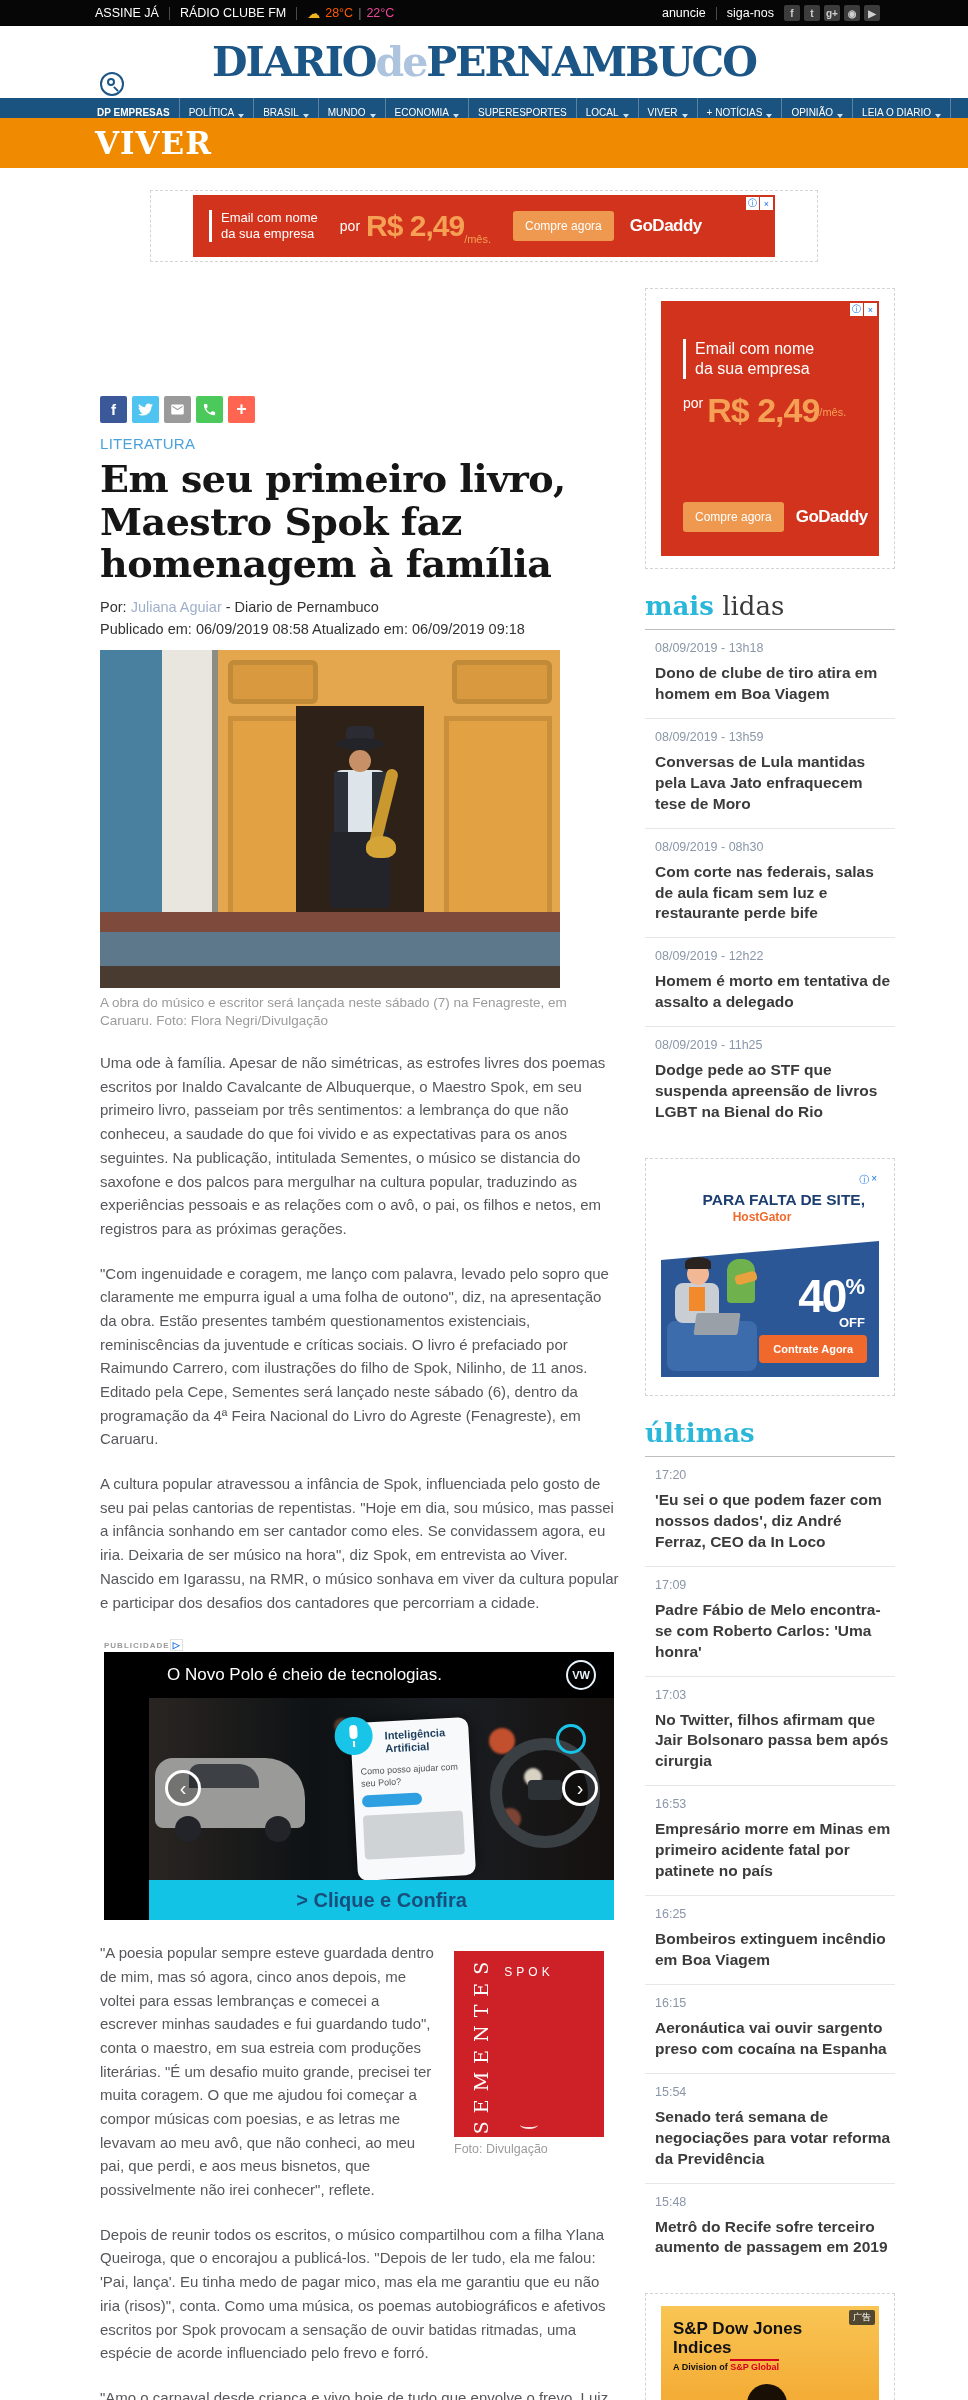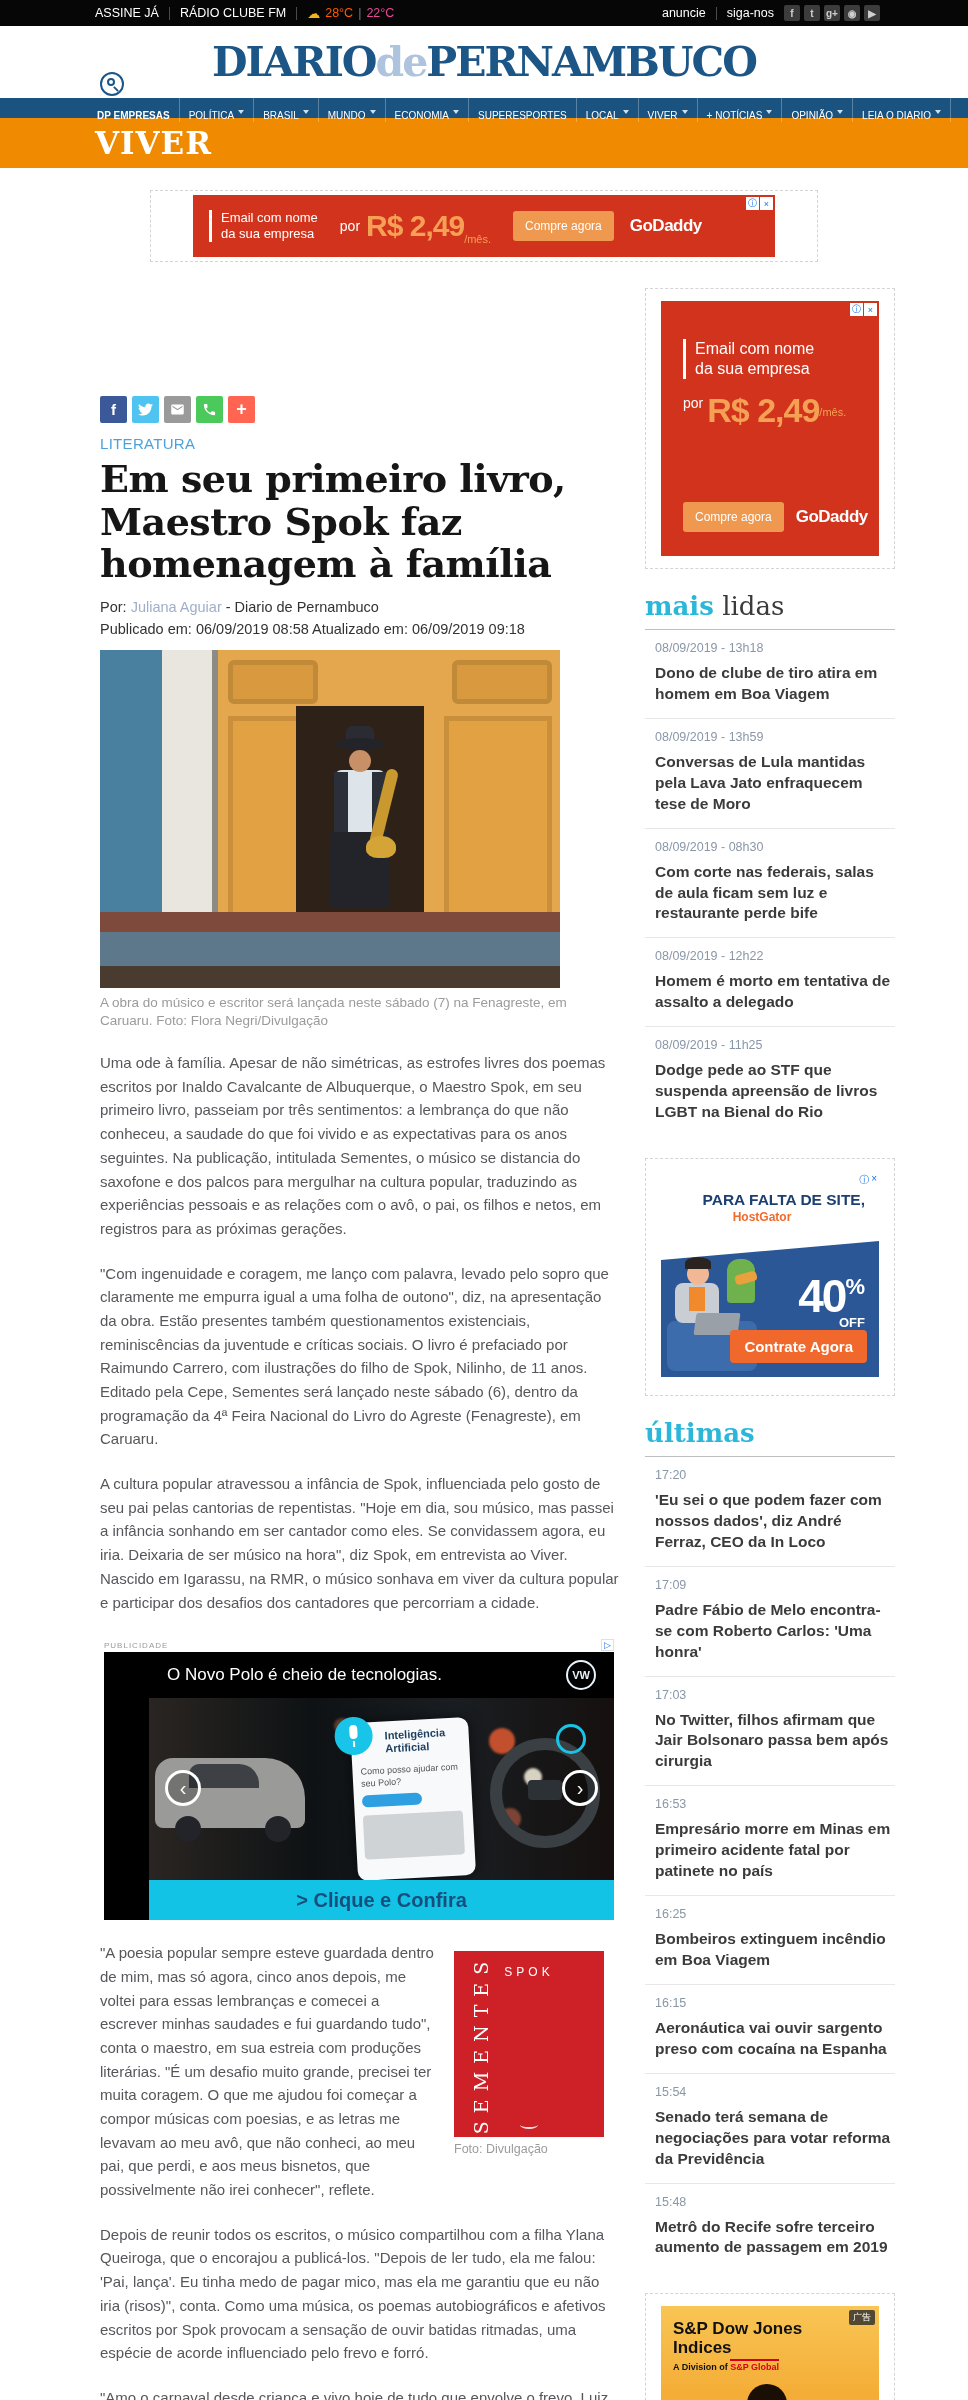--- a/index.html
+++ b/index.html
@@ -28,21 +28,21 @@
   .lg-navy { color:#1c5687; }
   .lg-de { color:#aec3dd; }
   .search-btn { position:absolute; left:100px; bottom:2px; width:24px; height:24px;
                 border:2px solid #1c5687; border-radius:50%; }
   .search-glass { position:absolute; left:5px; top:4px; width:8px; height:8px; border:2px solid #1c5687; border-radius:50%; }
   .search-handle { position:absolute; left:13px; top:12px; width:2px; height:6px; background:#1c5687; transform:rotate(-45deg); }
 
   
   .nav { background:#1a5380; height:20px; display:flex; align-items:stretch; padding-left:88px;
          font-size:10px; color:#fff; }
-  .nav-item { display:flex; align-items:flex-start; padding:12px 9px; border-right:1px solid rgba(255,255,255,.28);
+  .nav-item { display:flex; align-items:flex-end; padding:0 9px; border-right:1px solid rgba(255,255,255,.28);
               white-space:nowrap; cursor:pointer; }
   .nav-item.first { font-weight:bold; }
   .chev { width:0; height:0; border-left:3px solid transparent; border-right:3px solid transparent;
           border-top:4px solid #cfe0ee; margin-left:4px; }
 
   
   .band { background:#f08a00; height:50px; display:flex; align-items:center; padding-left:95px; }
   .band-title { color:#fff; font-family:"DejaVu Serif",serif; font-weight:bold; font-size:31px; letter-spacing:1px; }
 
   
@@ -111,21 +111,21 @@
   .mn-vest2 { position:absolute; left:272px; top:122px; width:14px; height:60px; background:#2a2f38; }
   .mn-legs { position:absolute; left:230px; top:182px; width:60px; height:76px; background:#23242a; border-radius:4px; }
   .sax-body { position:absolute; left:278px; top:118px; width:12px; height:78px; background:#c9982f; transform:rotate(14deg); border-radius:6px; }
   .sax-bell { position:absolute; left:266px; top:186px; width:30px; height:22px; background:#d4a437; border-radius:50% 50% 40% 40%; }
   .figcap { margin-top:6px; width:505px; font-size:13.5px; color:#9b9b9b; line-height:1.35; }
 
   .article p.body { margin-top:21px; font-size:15px; line-height:1.58; color:#56575b; }
 
   
   .vw-wrap { margin-top:24px; width:510px; margin-left:4px; }
-  .vw-meta { display:flex; justify-content:space-between; align-items:center; height:14px; }
+  .vw-meta { display:flex; justify-content:flex-start; align-items:center; height:14px;font-weight:bold; }
   .pub-label { font-size:8px; color:#9a9a9a; letter-spacing:1px; }
   .vw-adchoice { font-size:9px; color:#1a73e8; background:#fff; border:1px solid #e0e0e0; padding:0 2px; }
   .vw-ad { background:#000;padding-left:45px; }
   .vw-top { height:46px; display:flex; align-items:center; justify-content:space-between; padding:0 18px; }
   .vw-headline { color:#fff; font-size:17px; }
   .vw-logo { width:30px; height:30px; border:2px solid #e8f2fa; border-radius:50%; color:#e8f2fa;
              font-size:11px; font-weight:bold; display:flex; align-items:center; justify-content:center; }
   .vw-car { height:182px; position:relative; overflow:hidden;
             background:linear-gradient(90deg,#2a2522,#0e1214 35%,#1a1e22 65%,#15100e); }
   .bokeh { position:absolute; border-radius:50%; filter:blur(1px); }
@@ -192,21 +192,21 @@
   .hg-bodyy { position:absolute; left:14px; top:42px; width:44px; height:40px; background:#c9cdd4; border-radius:8px; }
   .hg-shirt { position:absolute; left:28px; top:46px; width:16px; height:24px; background:#f08a2c; }
   .hg-laptop { position:absolute; left:34px; top:72px; width:44px; height:22px; background:#9aa0a8; border-radius:2px; transform:skewX(-8deg); }
   .hg-gator { position:absolute; left:66px; top:18px; width:28px; height:44px; background:#6fb14d; border-radius:12px 12px 4px 4px; }
   .hg-gmouth { position:absolute; left:74px; top:32px; width:22px; height:10px; background:#e8a13c; border-radius:4px; transform:rotate(-15deg); }
   .hg-40 { position:absolute; right:14px; top:28px; color:#fff; font-weight:bold; }
   .hg-40 .n { font-size:46px; letter-spacing:-2px; }
   .hg-40 .p { font-size:22px; vertical-align:18px; }
   .hg-off { position:absolute; right:14px; top:74px; color:#fff; font-weight:bold; font-size:13px; }
   .hg-btn { position:absolute; right:12px; bottom:14px; background:#f0682c; color:#fff; border:none;
-            border-radius:4px; font-weight:bold; font-size:15px; padding:8px 14px; cursor:pointer; }
+            border-radius:4px; font-weight:bold; font-size:11px; padding:8px 14px; cursor:pointer; }
 
   
   .sp { width:218px; height:430px; display:flex; flex-direction:column; position:relative; }
   .sp-top { height:210px; background:linear-gradient(180deg,#f9c554 0%,#f2a62e 55%,#e98a1f 100%); position:relative; overflow:hidden; }
   .sp-badge { position:absolute; top:4px; right:4px; background:rgba(40,40,40,.8); color:#fff; font-size:9px;
               padding:1px 4px; border-radius:2px; }
   .sp-logo { position:absolute; left:12px; top:14px; color:#111; font-weight:bold; font-size:17px; line-height:1.1; }
   .sp-div { position:absolute; left:12px; top:56px; font-size:9px; color:#111; font-weight:bold; }
   .sp-div .red { color:#d6001c; border-top:2px solid #d6001c; padding-top:1px; }
   .sp-sil-head { position:absolute; left:86px; top:78px; width:40px; height:40px; background:#1a0f05; border-radius:50%; }

